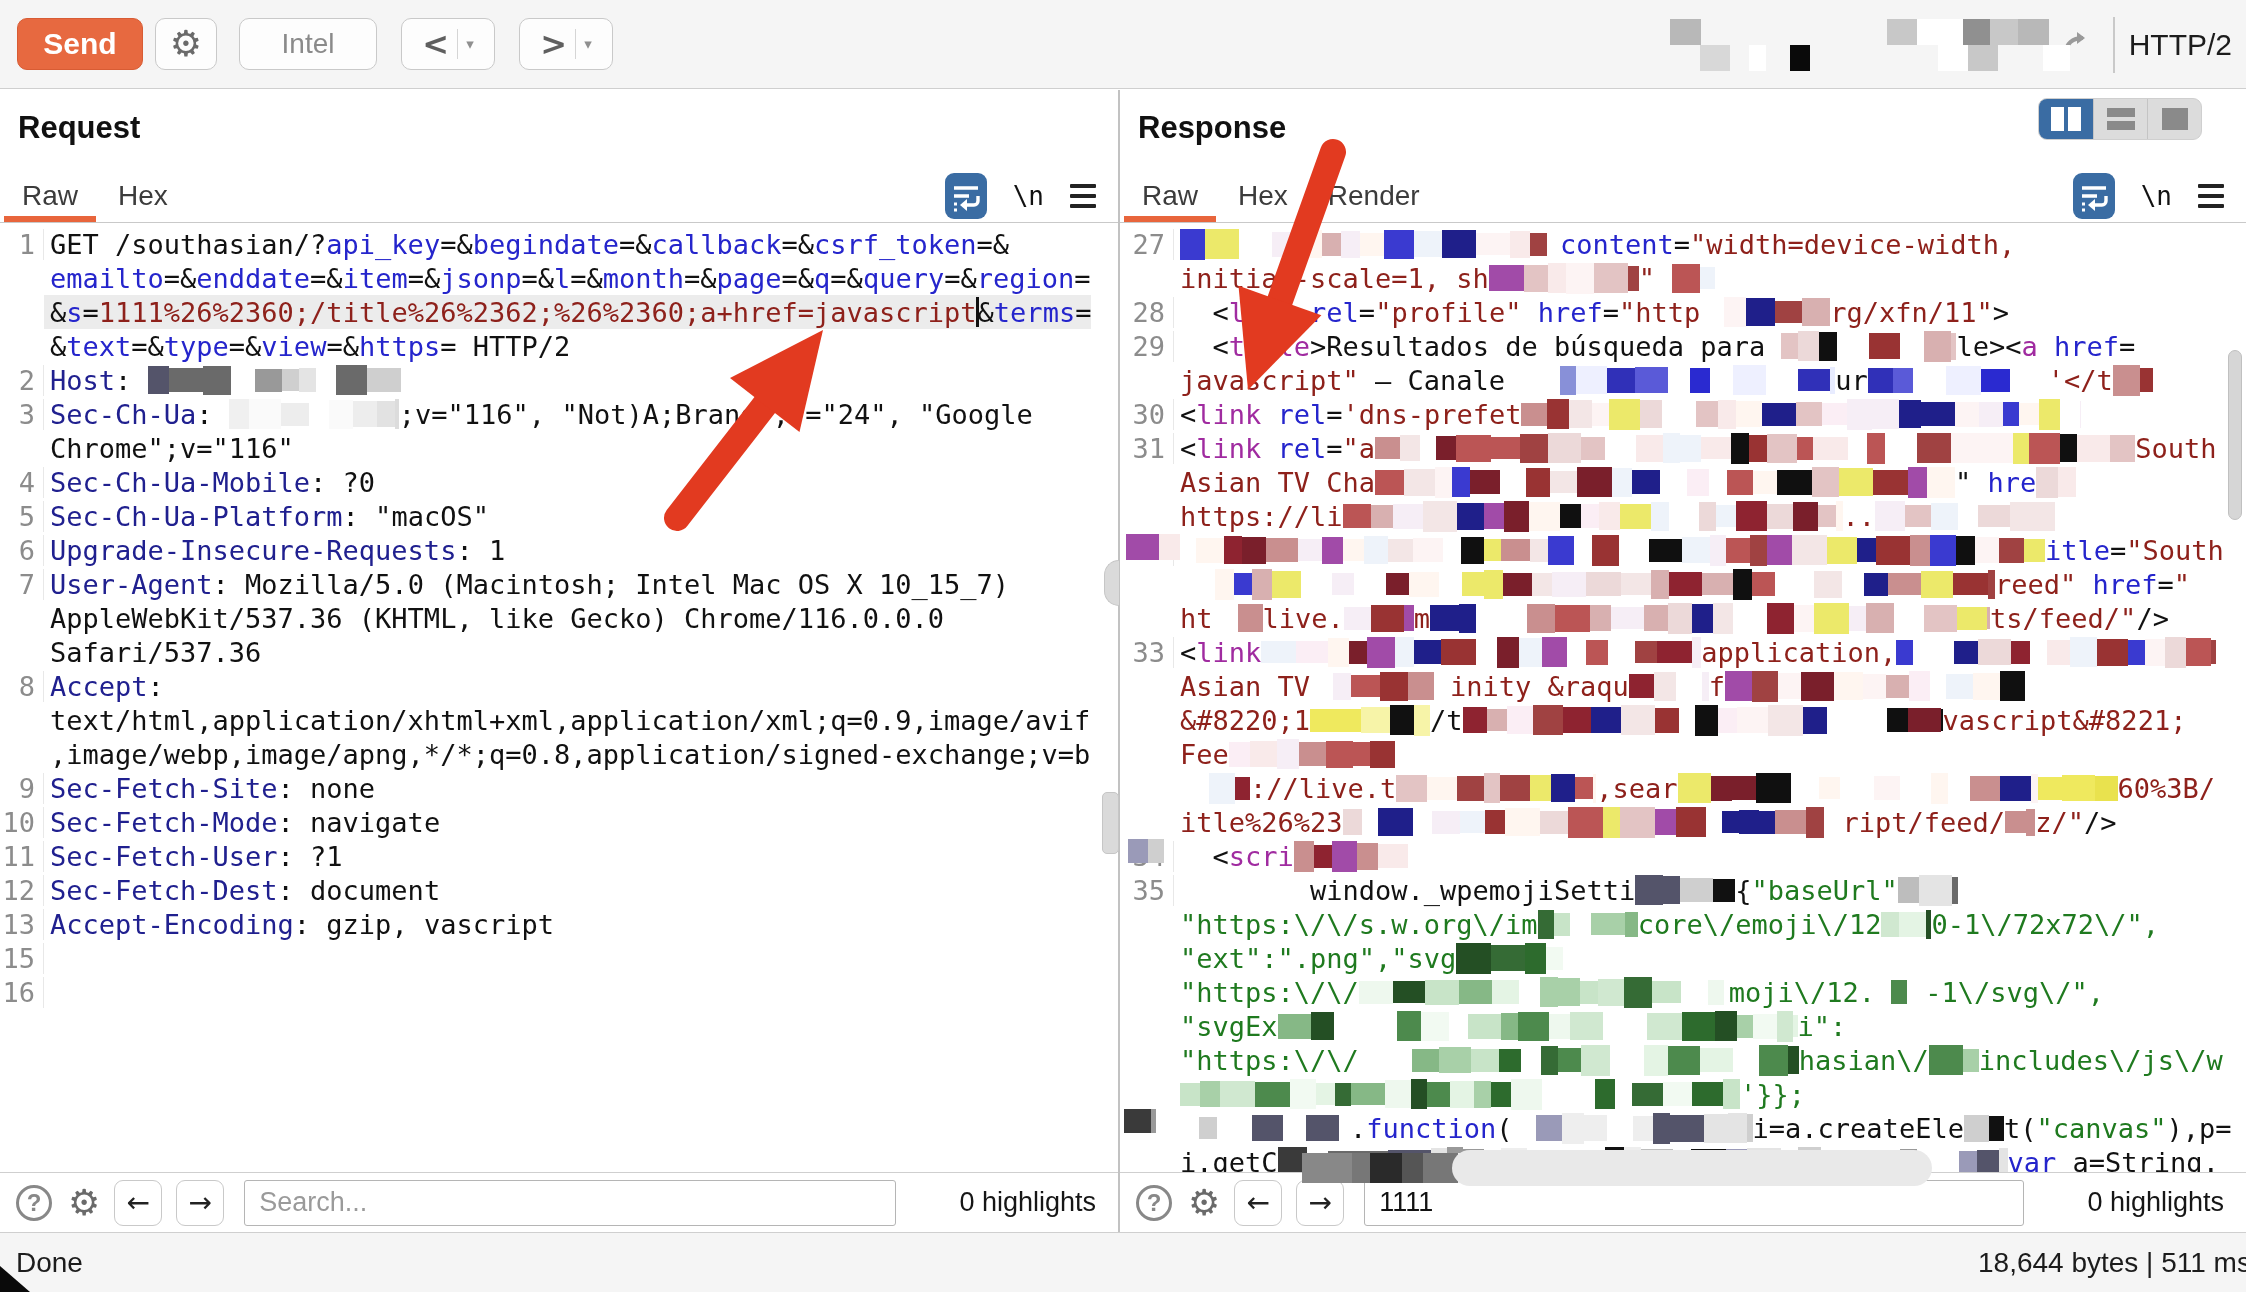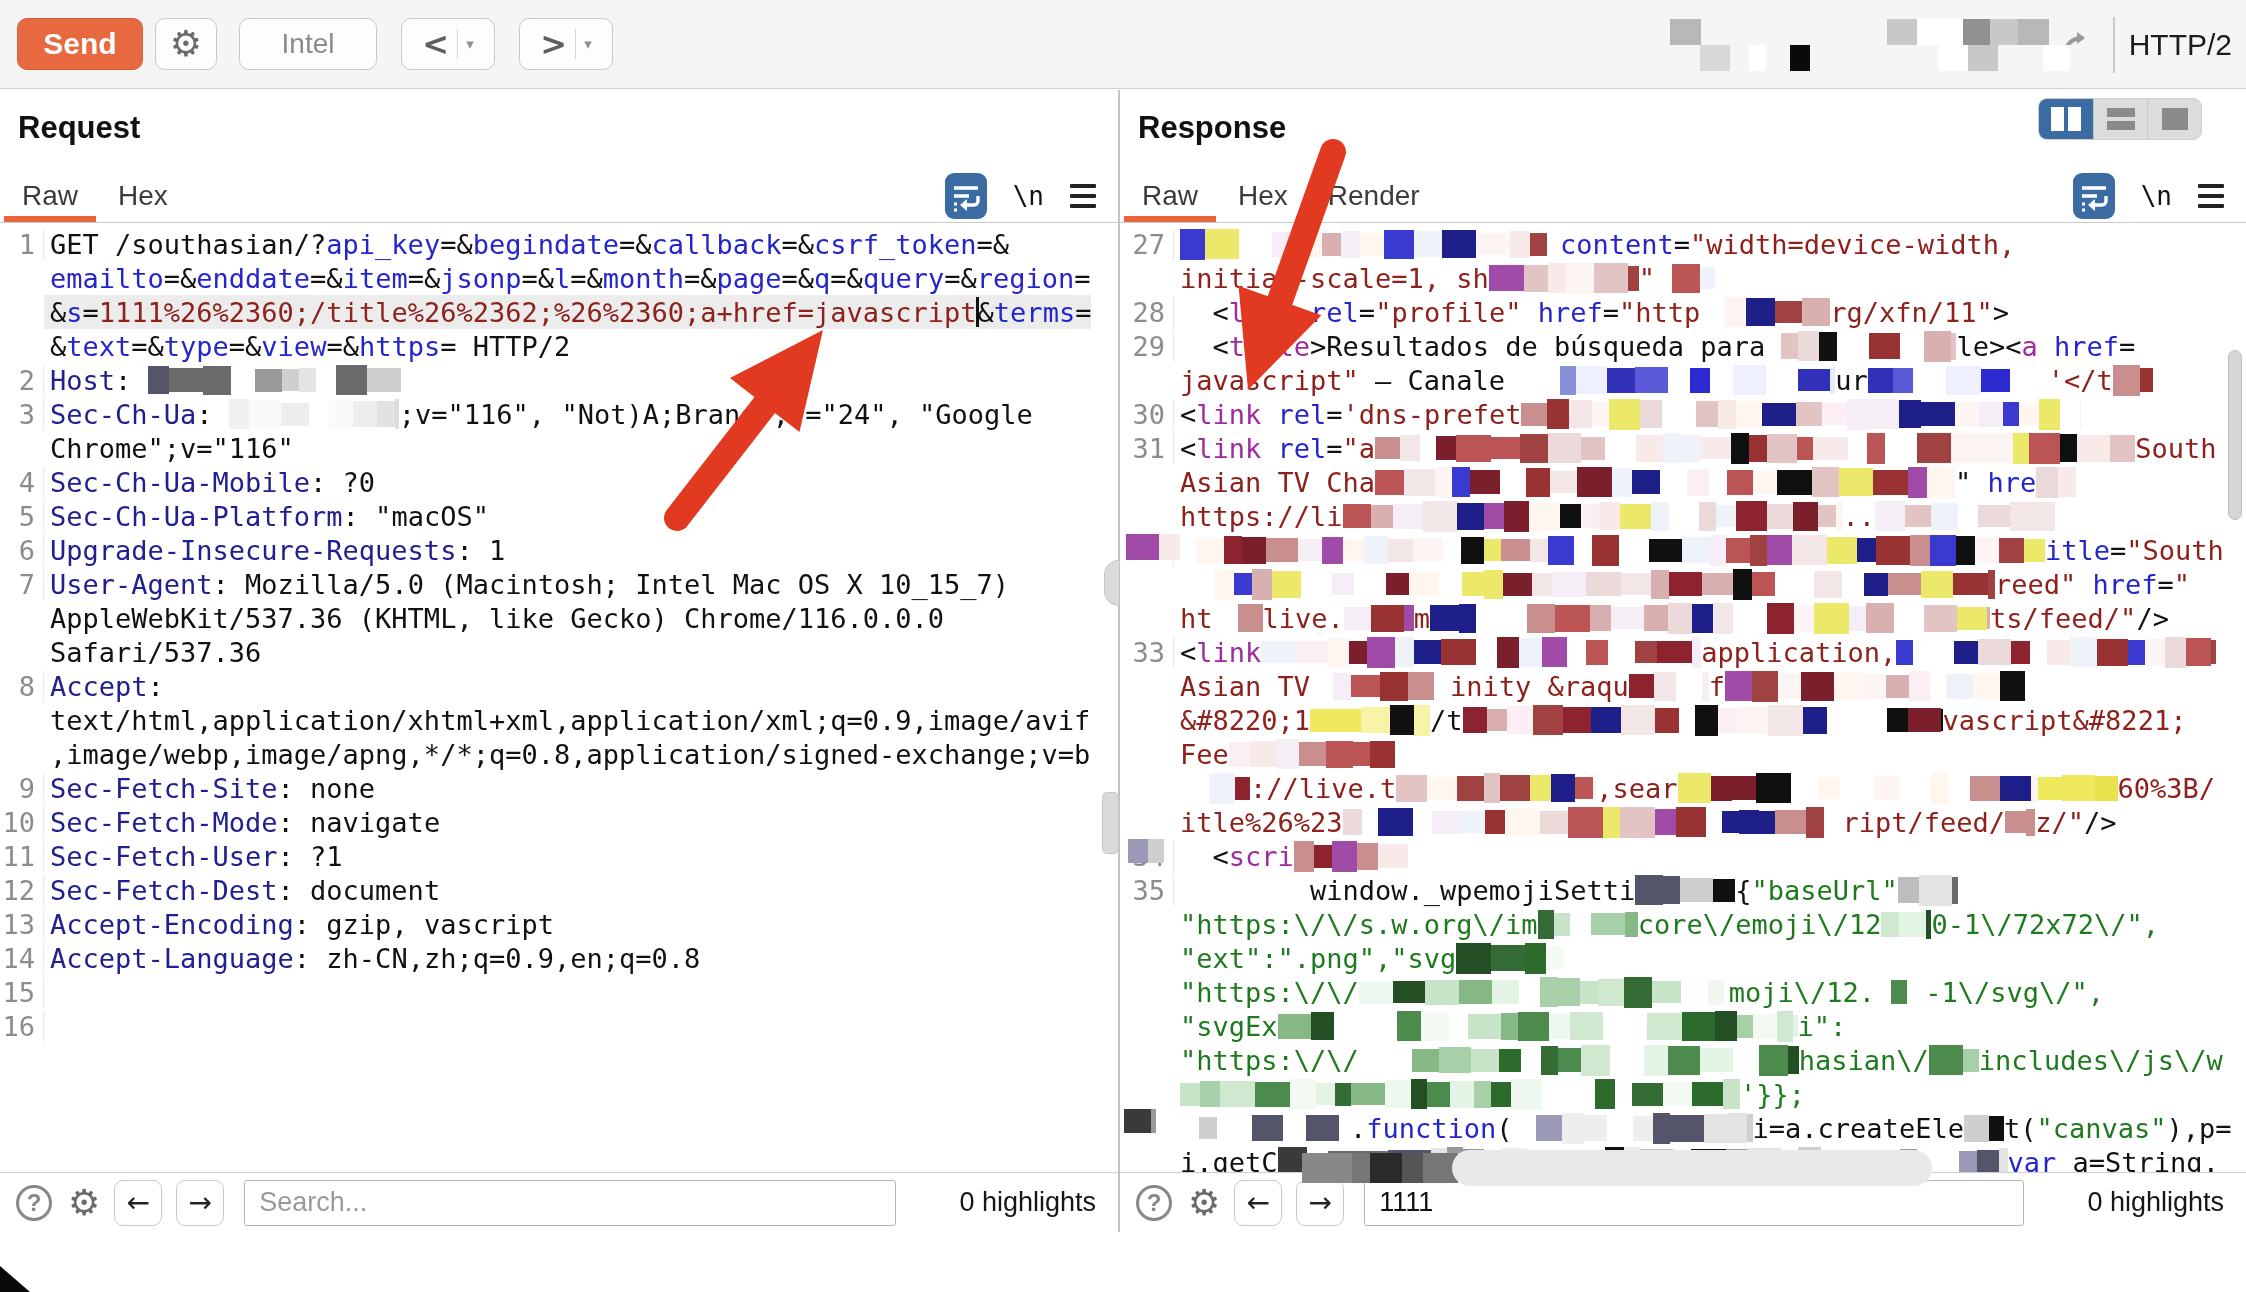--- a/index.html
+++ b/index.html
@@ -176,21 +176,20 @@
           <div class="edrow"><span class="gut"></span><span class="ebody"><span class="c-b">AppleWebKit/537.36 (KHTML, like Gecko) Chrome/116.0.0.0</span></span></div>
           <div class="edrow"><span class="gut"></span><span class="ebody"><span class="c-b">Safari/537.36</span></span></div>
           <div class="edrow"><span class="gut">8</span><span class="ebody"><span class="c-h">Accept</span><span class="c-b">:</span></span></div>
           <div class="edrow"><span class="gut"></span><span class="ebody"><span class="c-b">text/html,application/xhtml+xml,application/xml;q=0.9,image/avif</span></span></div>
           <div class="edrow"><span class="gut"></span><span class="ebody"><span class="c-b">,image/webp,image/apng,*/*;q=0.8,application/signed-exchange;v=b</span></span></div>
           <div class="edrow"><span class="gut">9</span><span class="ebody"><span class="c-h">Sec-Fetch-Site</span><span class="c-b">: none</span></span></div>
           <div class="edrow"><span class="gut">10</span><span class="ebody"><span class="c-h">Sec-Fetch-Mode</span><span class="c-b">: navigate</span></span></div>
           <div class="edrow"><span class="gut">11</span><span class="ebody"><span class="c-h">Sec-Fetch-User</span><span class="c-b">: ?1</span></span></div>
           <div class="edrow"><span class="gut">12</span><span class="ebody"><span class="c-h">Sec-Fetch-Dest</span><span class="c-b">: document</span></span></div>
           <div class="edrow"><span class="gut">13</span><span class="ebody"><span class="c-h">Accept-Encoding</span><span class="c-b">: gzip, vascript</span></span></div>
-          <div class="edrow"><span class="gut">14</span><span class="ebody"><span class="c-h">Accept-Language</span><span class="c-b">: zh-CN,zh;q=0.9,en;q=0.8</span></span></div>
           <div class="edrow"><span class="gut">15</span><span class="ebody"></span></div>
           <div class="edrow"><span class="gut">16</span><span class="ebody"></span></div>
         </div>
       <div class="findbar">
         <span class="fb-icon help-circle" style="display:flex;align-items:center;justify-content:center;">?</span>
         <span class="fb-icon fb-gear">⚙</span>
         <span class="fb-arrow">←</span>
         <span class="fb-arrow">→</span>
         <input class="fb-input" placeholder="Search..." style="">
         <span class="fb-hl">0 highlights</span>
@@ -274,20 +273,24 @@
         <span class="fb-icon fb-gear">⚙</span>
         <span class="fb-arrow">←</span>
         <span class="fb-arrow">→</span>
         <input class="fb-input" value="1111" style="">
         <span class="fb-hl">0 highlights</span>
       </div>
       <div class="scroll-thumb" style="right:4px; top:260px; width:14px; height:170px;"></div>
     </div>
   </div>
 
+  <div class="statusbar">
+    <span class="st-left">Done</span>
+    <span class="st-right">18,644 bytes | 511 ms</span>
+  </div>
   <div class="wedge"></div>
 
   <svg id="overlay-svg" width="2246" height="1292">
       <line x1="677" y1="518" x2="782.2116426068031" y2="382.52199445151376" stroke="#e23a20" stroke-width="26" stroke-linecap="round"></line>
       <polygon points="823,330 799.4823128347805,432.0192059878868 729.979523184657,378.0436353021526" fill="#e23a20"></polygon>
       <line x1="1333" y1="152" x2="1270.3663704003775" y2="327.3741628789433" stroke="#e23a20" stroke-width="26" stroke-linecap="round"></line>
       <polygon points="1248,390 1238.515313604652,285.7357169305716 1321.3886018249977,315.3333198664093" fill="#e23a20"></polygon>
     </svg>
 <div class="xmosaic" style="left: 1670px; top: 16px; width: 400px; height: 58px;">
       <i style="width: 31px; height: 26px; background: rgb(184, 184, 184);"></i>

